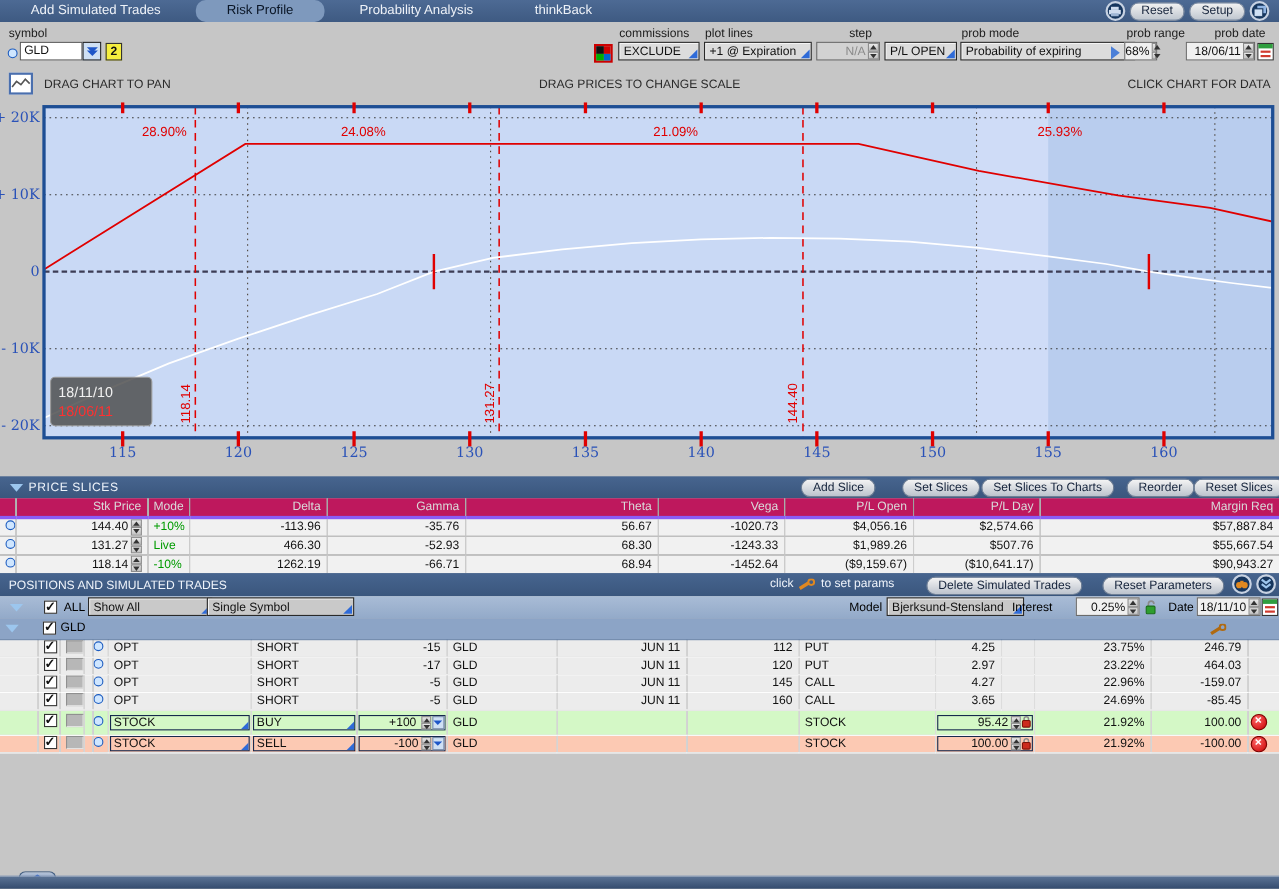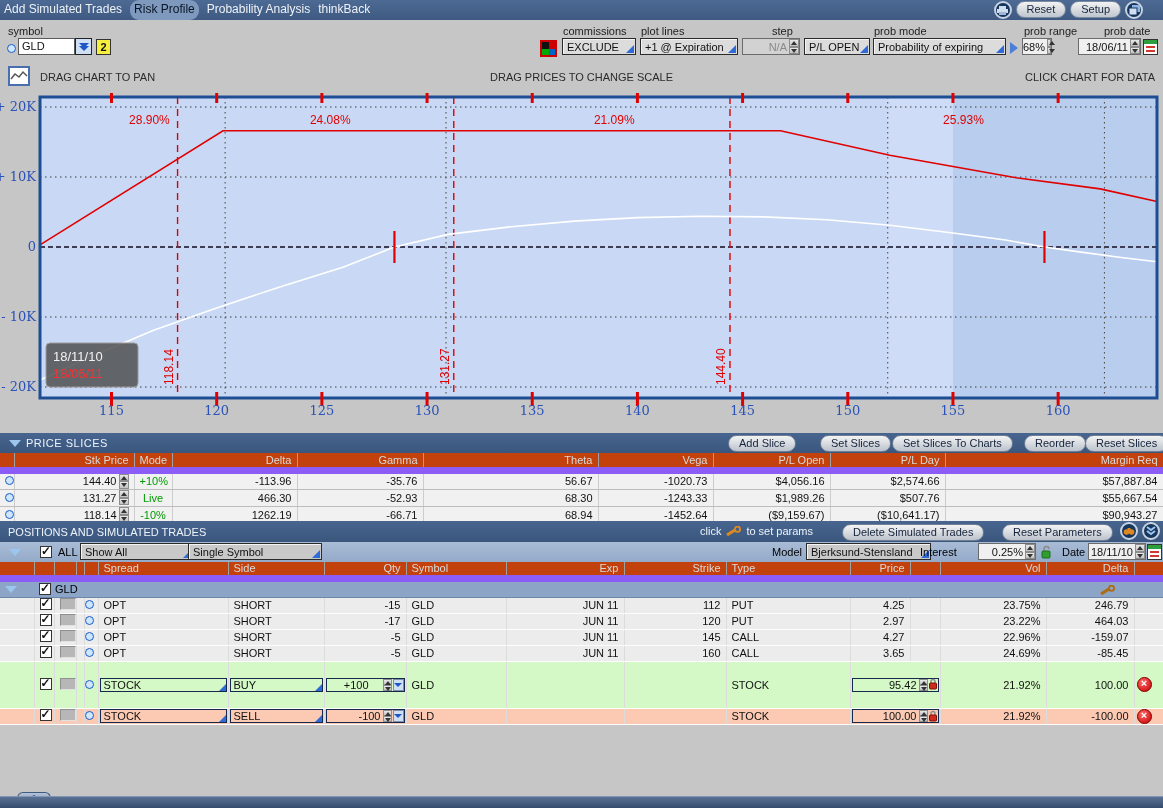--- a/index.html
+++ b/index.html
@@ -1,24 +1,24 @@
 <!DOCTYPE html>
 <html><head>
 <meta charset="utf-8">
 <style>
   html,body{margin:0;padding:0}
   body{width:1163px;height:808px;background:#c6c6c6;font-family:"Liberation Sans",sans-serif;font-size:11px;color:#111;position:relative;overflow:hidden}
   .abs{position:absolute}
 
   
   .tabbar{position:absolute;left:0;top:0;width:1163px;height:20px;background:linear-gradient(#4d6a94,#3e5a82);border-bottom:1px solid #22344e;display:flex;align-items:center}
-  .tab{color:#eef2f8;padding:2px 4px;height:16px;line-height:14px;font-size:12px;cursor:default;white-space:nowrap}
+  .tab{color:#eef2f8;padding:2px 28px;height:16px;line-height:14px;font-size:12px;cursor:default;white-space:nowrap}
   .tab.active{background:#8son} 
   .tab.active{background:#7e99bd;color:#0a1626;border-radius:9px;margin:0 4px}
-  .tb-right{position:absolute;right:20px;top:1px;display:flex;align-items:flex-start;gap:4px}
+  .tb-right{position:absolute;right:9px;top:1px;display:flex;align-items:center;gap:4px}
   .pillbtn{background:linear-gradient(#f2f2f2,#bfc6cf);border:1px solid #7d8ba0;border-radius:9px;height:15px;line-height:14px;padding:0 10px;font-size:11px;color:#16243c}
   .cirbtn{width:18px;height:18px;border-radius:50%;background:#16365e;border:2px solid #c7d2e2;display:flex;align-items:center;justify-content:center;box-sizing:border-box}
 
   
   .controls{position:absolute;left:0;top:20px;width:1163px;height:42px;background:#c6c6c6}
   .lbl{position:absolute;color:#1c1c1c;font-size:11px;white-space:nowrap}
   .dd{position:absolute;background:#dcdcdc;border:1px solid #2a2a2a;height:17px;line-height:15px;box-sizing:border-box;padding:1px 13px 0 4px;white-space:nowrap;box-shadow:inset 1px 1px 0 #f4f4f4}
   .dd::after{content:"";position:absolute;right:1px;bottom:1px;width:0;height:0;border-left:8px solid transparent;border-bottom:8px solid #2f6bd8}
   .stepbox{position:absolute;background:#f0f0f0;border:1px solid #6b6b6b;height:17px;box-sizing:border-box;display:flex;align-items:center}
   .stepbox .v{flex:1;text-align:right;padding-right:2px}
@@ -47,23 +47,23 @@
 
   
   .sechdr{position:absolute;left:0;width:1163px;height:20px;background:linear-gradient(#47658f,#3a567d);color:#eef3fa;display:flex;align-items:center}
   .sechdr .title{margin-left:26px;letter-spacing:.5px}
   .tri-down{width:0;height:0;border-left:6px solid transparent;border-right:6px solid transparent;border-top:7px solid #9cc6ee;position:absolute;left:9px;top:7px}
   .hbtn{position:absolute;top:2px;height:15px;line-height:14px;padding:0 10px;background:linear-gradient(#f4f4f4,#bcc3cd);border:1px solid #6f7f95;border-radius:9px;font-size:11px;color:#15233b;white-space:nowrap}
 
   
   table{border-collapse:collapse;table-layout:fixed;width:1163px;position:absolute;left:0;font-size:11px}
   td{padding:0 5px;height:16px;overflow:hidden;white-space:nowrap;box-sizing:border-box}
-  .r{text-align:right}.c{text-align:center}
+  .r{text-align:right}.c{}
   .slices td{background:#f1f1f1;border-bottom:1px solid #bdbdbd;border-right:1px solid #cdcdcd;height:17px}
-  .slices tr.head td,.pos tr.head td{background:#c2410c;color:#dadada;border-right:1px solid #a0a0a0;border-bottom:7px solid #8b5cf6}
+  .slices tr.head td,.pos tr.head td{background:#be185d;color:#dadada;border-right:1px solid #a0a0a0;border-bottom:3px solid #8b5cf6}
   .pos td{background:#ececec;border-bottom:1px solid #fdfdfd;border-right:1px solid #dcdcdc;height:16px}
   .pos tr.grp td{background:#8ca4c6;border-bottom:1px solid #6d88ac;height:19px}
   .pos tr.buy td{background:#d4f8c6}
   .pos tr.sell td{background:#fcc9b3}
   .green{color:#009b00}
   .cellflex{display:flex;align-items:center;justify-content:flex-end;gap:2px}
   .cellflexL{display:flex;align-items:center;gap:4px}
   .dotmark{width:9px;height:9px;border-radius:50%;background:#cfe6ff;border:1px solid #1c5cc0;box-sizing:border-box;display:inline-block}
   .cb{width:12px;height:12px;background:#fff;border:1px solid #333;display:inline-block;position:relative;box-sizing:border-box}
   .cb.checked::after{content:"✓";position:absolute;left:0;top:-3px;font-weight:bold;font-size:12px;color:#111}
@@ -140,21 +140,21 @@
     <span class="v">N/A</span>
     <span class="spin">
         <i class="up"></i>
         <i class="dn"></i>
       </span>
   </span>
 
   <span class="dd" style="left:804px;top:18px;width:66px">P/L OPEN</span>
 
   <span class="lbl" style="left:874px;top:5px">prob mode</span>
-  <span class="dd" style="left:873px;top:18px;width:133px">Probability of expiring</span>
+  <span class="dd" style="left:873px;top:18px;width:159px">Probability of expiring</span>
 
   <span class="tri-right" style="left:1010px;top:22px"></span>
 
   <span class="lbl" style="left:1024px;top:5px">prob range</span>
   <span class="stepbox" style="left:1022px;top:18px;width:30px">
     <span class="v">68%</span>
     <span class="spin">
         <i class="up"></i>
         <i class="dn"></i>
       </span>
@@ -423,39 +423,20 @@
       <col style="width:118px">
       <col style="width:102px">
       <col style="width:124px">
       <col style="width:60px">
       <col style="width:30px">
       <col style="width:106px">
       <col style="width:88px">
       <col style="width:29px">
     </colgroup>
   <tbody>
-      <tr class="head">
-    <td></td>
-        <td></td>
-        <td></td>
-        <td></td>
-        <td></td>
-    <td>Spread</td>
-    <td>Side</td>
-    <td class="r">Qty</td>
-    <td>Symbol</td>
-    <td class="r">Exp</td>
-    <td class="r">Strike</td>
-    <td>Type</td>
-    <td class="r">Price</td>
-    <td></td>
-    <td class="r">Vol</td>
-    <td class="r">Delta</td>
-    <td></td>
-  </tr>
   <tr class="grp">
     <td colspan="17">
       <div class="cellflexL" style="position:relative">
         <span class="tri-down" style="position:static"></span>
         <span class="cb checked" style="margin-left:18px"></span>
         <span style="color:#000">GLD</span>
         <svg style="position:absolute;left:1095px;top:2px" width="15" height="11">
               <line x1="1" y1="9" x2="9" y2="4" stroke="#b06a10" stroke-width="3"></line>
               <circle cx="11.5" cy="3.2" r="2.6" fill="none" stroke="#b06a10" stroke-width="1.8"></circle>
             </svg>
@@ -542,26 +523,26 @@
 
   <tr class="buy">
     <td></td>
     <td><span class="cb checked"></span></td>
     <td><span class="toolbox"></span></td>
     <td></td>
     <td style="padding:0"><span class="dotmark"></span></td>
     <td style="padding:0 1px">
           <div class="celldd">STOCK</div>
         </td>
-    <td style="padding:16px 1px">
+    <td style="padding:4px 1px">
           <div class="celldd">BUY</div>
         </td>
     <td style="padding:0 1px">
           <div class="qbox">
-            <span style="padding-right:14px">+100</span>
+            <span style="padding-right:4px">+100</span>
             <span class="spin">
               <i class="up"></i>
               <i class="dn"></i>
             </span>
             <span class="ddbtn">
               <b></b>
             </span>
           </div>
         </td>
     <td>GLD</td>

